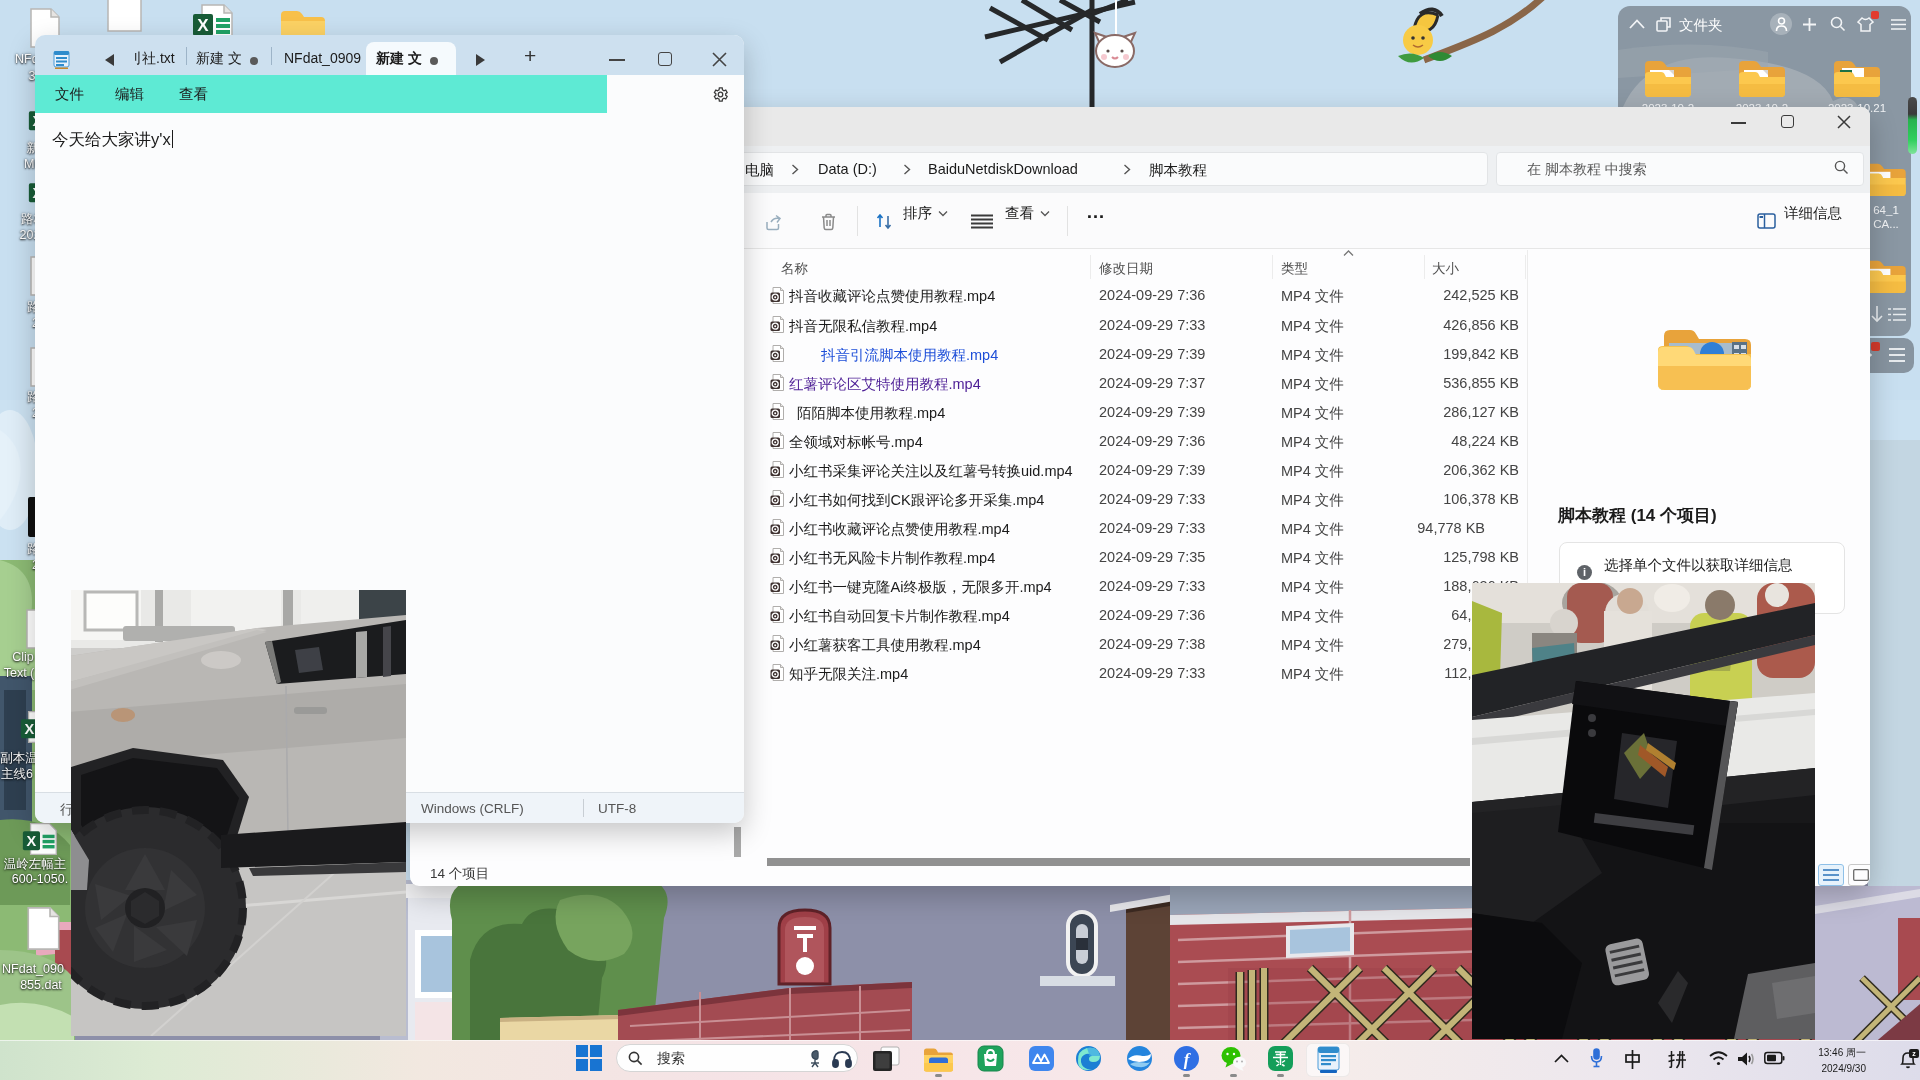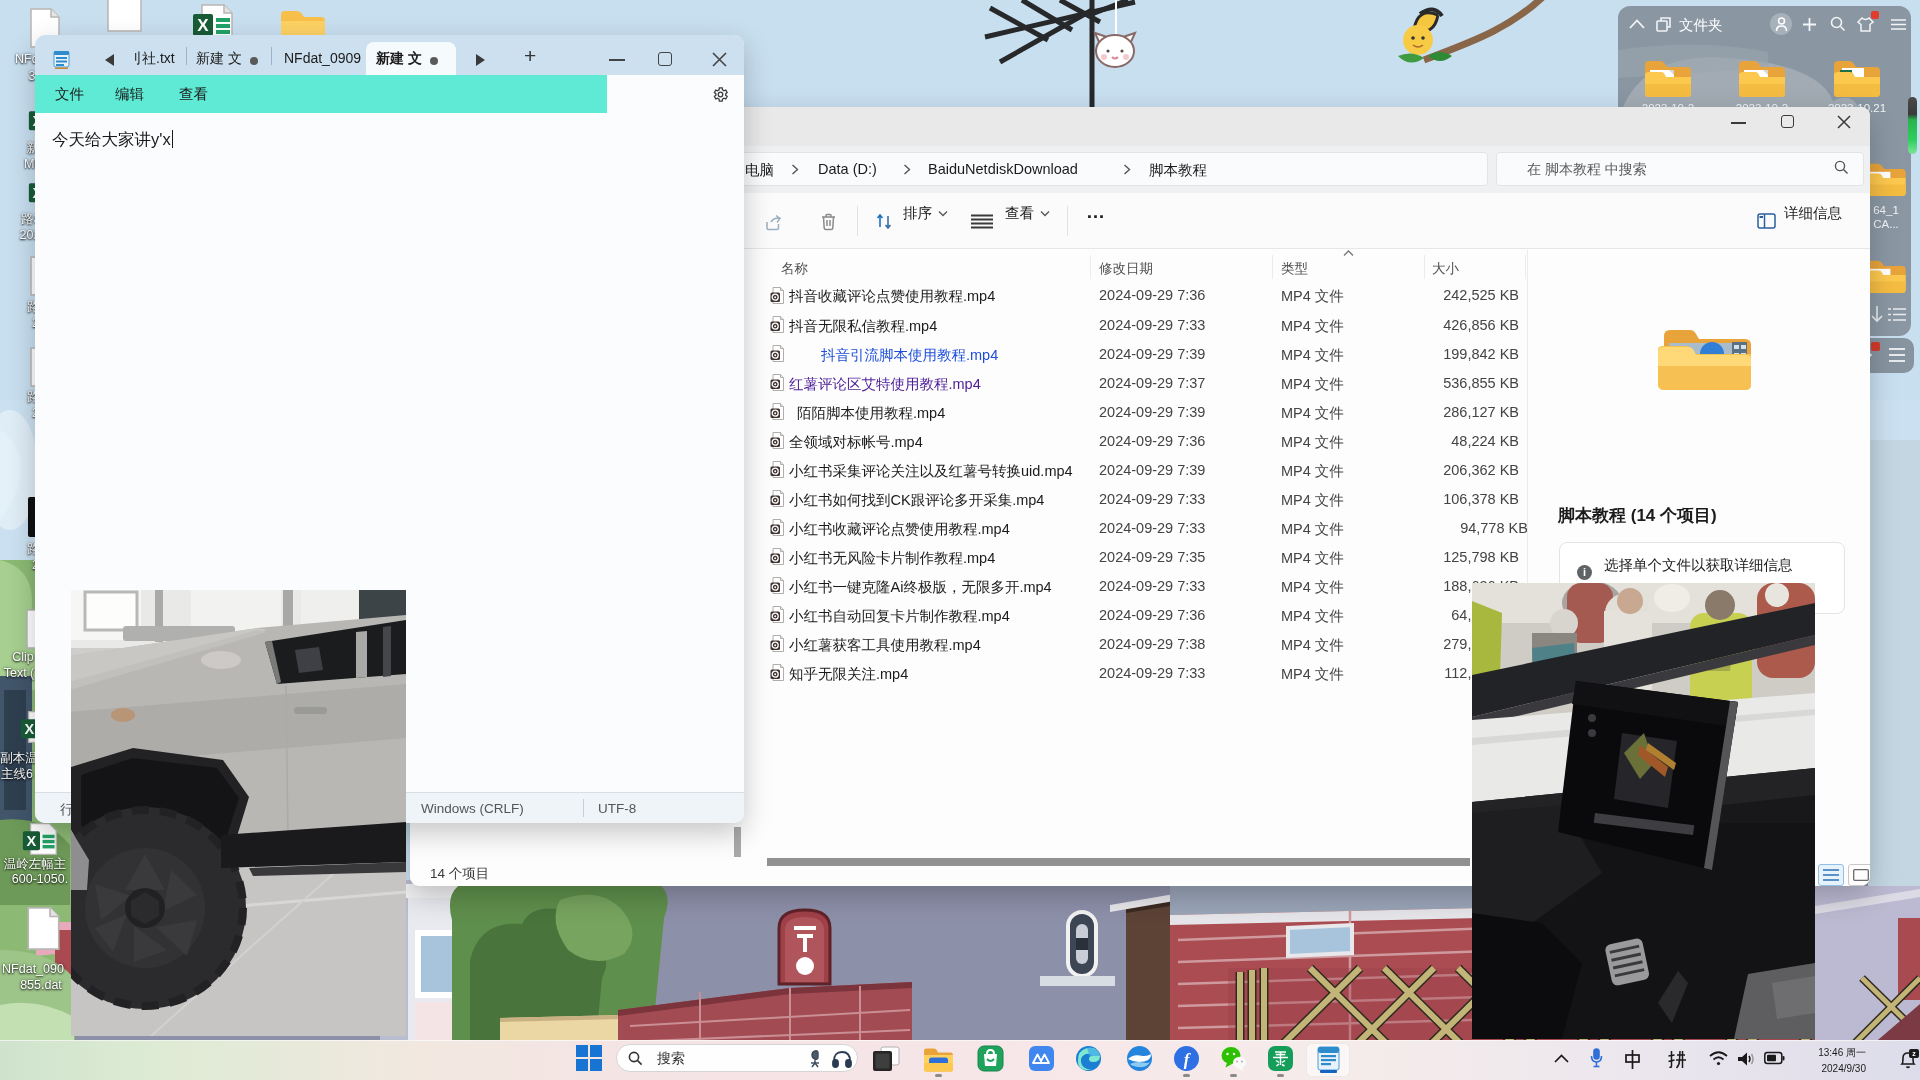--- a/index.html
+++ b/index.html
@@ -565,21 +565,21 @@
       <svg class="abs" style="left:360px;top:412px;" width="14" height="17" viewBox="0 0 14 17">
 <path d="M3,0.5 L10.5,0.5 L13.5,3.5 L13.5,16.5 L3,16.5 Z" fill="#ffffff" stroke="#b0aeac" stroke-width="1"></path>
 <path d="M10.5,0.5 L10.5,3.5 L13.5,3.5" fill="#e8e6e4" stroke="#b0aeac" stroke-width="1"></path>
 <rect x="0.5" y="5.5" width="9.5" height="9.5" rx="1.5" fill="#3f3231"></rect>
 <circle cx="5.2" cy="10.2" r="3" fill="none" stroke="#ffffff" stroke-width="1.3"></circle>
 <circle cx="5.2" cy="10.2" r="1" fill="#ffffff"></circle>
 </svg>
       <div class="abs" style="left:379px;top:413px;font-size:14.5px;color:#1b1b1b;">小红书收藏评论点赞使用教程.mp4</div>
       <div class="abs" style="left:689px;top:413px;font-size:14.5px;color:#444;">2024-09-29 7:33</div>
       <div class="abs" style="left:871px;top:413px;font-size:14.5px;color:#444;">MP4 文件</div>
-      <div class="abs" style="left:1024px;top:413px;width:120px;text-align:center;font-size:14.5px;color:#444;">94,778 KB</div>
+      <div class="abs" style="left:955px;top:413px;width:120px;text-align:right;font-size:14.5px;color:#444;">94,778 KB</div>
       <svg class="abs" style="left:360px;top:441px;" width="14" height="17" viewBox="0 0 14 17">
 <path d="M3,0.5 L10.5,0.5 L13.5,3.5 L13.5,16.5 L3,16.5 Z" fill="#ffffff" stroke="#b0aeac" stroke-width="1"></path>
 <path d="M10.5,0.5 L10.5,3.5 L13.5,3.5" fill="#e8e6e4" stroke="#b0aeac" stroke-width="1"></path>
 <rect x="0.5" y="5.5" width="9.5" height="9.5" rx="1.5" fill="#3f3231"></rect>
 <circle cx="5.2" cy="10.2" r="3" fill="none" stroke="#ffffff" stroke-width="1.3"></circle>
 <circle cx="5.2" cy="10.2" r="1" fill="#ffffff"></circle>
 </svg>
       <div class="abs" style="left:379px;top:442px;font-size:14.5px;color:#1b1b1b;">小红书无风险卡片制作教程.mp4</div>
       <div class="abs" style="left:689px;top:442px;font-size:14.5px;color:#444;">2024-09-29 7:35</div>
       <div class="abs" style="left:871px;top:442px;font-size:14.5px;color:#444;">MP4 文件</div>

